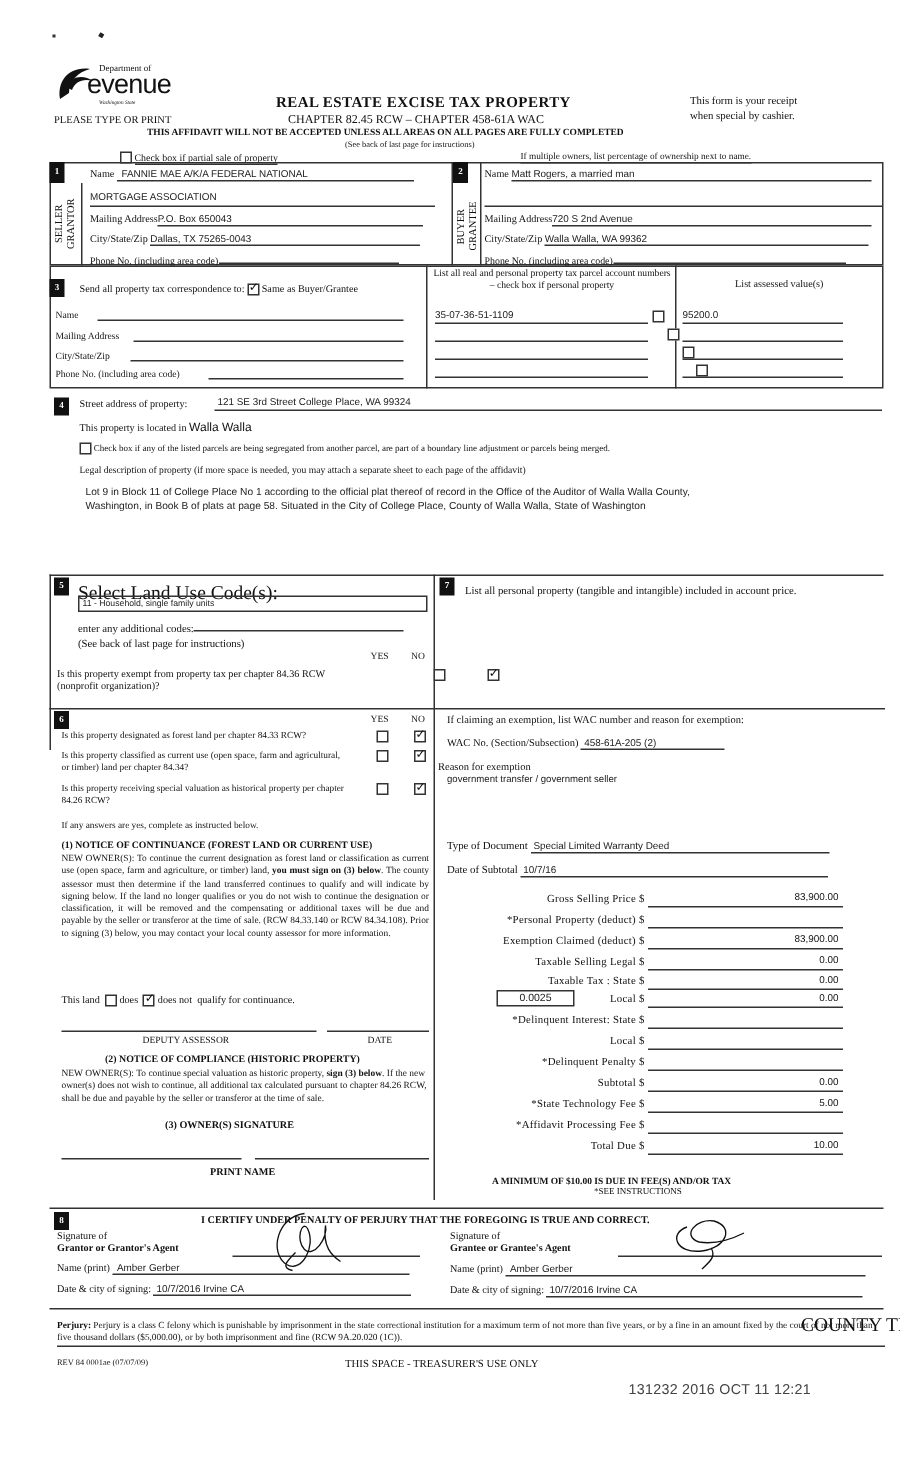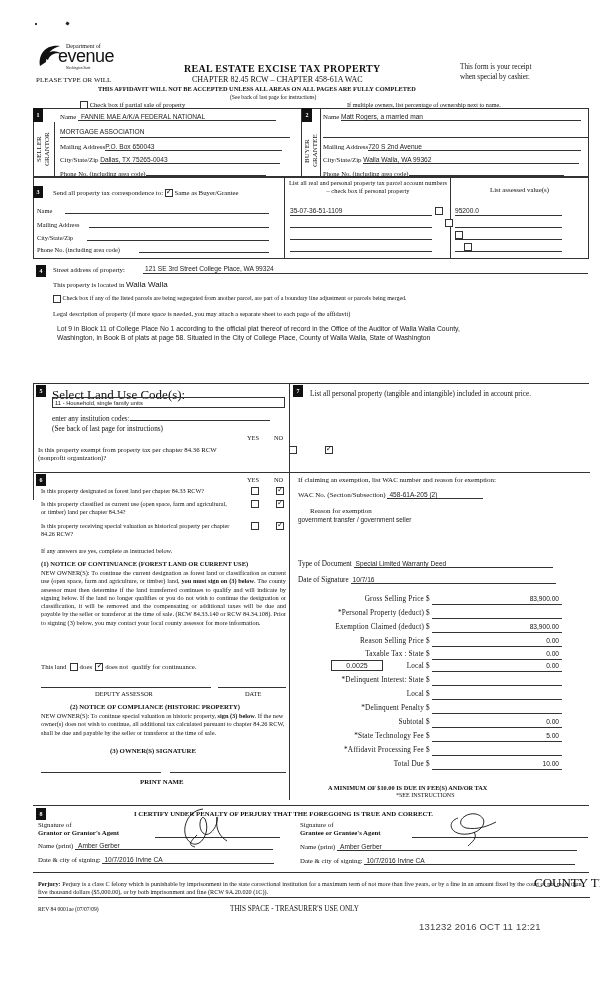--- a/index.html
+++ b/index.html
@@ -37,21 +37,21 @@
 
 <div class="abs" style="left:36px;top:40px;width:84px;height:34px;">
   <svg width="28" height="30" viewBox="0 0 28 30" style="position:absolute;left:0;top:0;">
     <path d="M4 26 C2 14 10 4 24 6 C16 8 10 14 10 22 Z" fill="#111"></path>
     <path d="M8 18 C12 10 20 10 26 14 C20 12 14 14 12 20 Z" fill="#111"></path>
   </svg>
   <div class="sans" style="position:absolute;left:30px;top:3px;font-size:6px;font-family:'Liberation Serif',serif;">Department of</div>
   <div class="sans" style="position:absolute;left:22px;top:6px;font-size:18px;line-height:20px;letter-spacing:-0.5px;">evenue</div>
   <div style="position:absolute;left:30px;top:26px;font-size:3.5px;font-style:italic;">Washington State</div>
 </div>
-<div class="abs" style="left:36px;top:76px;font-size:7px;">PLEASE TYPE OR WILL</div>
+<div class="abs" style="left:36px;top:76px;font-size:7px;">PLEASE TYPE OR PRINT</div>
 
 <div class="abs" style="left:184px;top:63px;font-size:10px;font-weight:bold;letter-spacing:0.3px;">REAL ESTATE EXCISE TAX PROPERTY</div>
 <div class="abs" style="left:192px;top:75px;font-size:8px;text-align:center;">CHAPTER 82.45 RCW – CHAPTER 458-61A WAC</div>
 <div class="abs" style="left:98px;top:85px;font-size:6.3px;font-weight:bold;">THIS AFFIDAVIT WILL NOT BE ACCEPTED UNLESS ALL AREAS ON ALL PAGES ARE FULLY COMPLETED</div>
 <div class="abs" style="left:230px;top:94px;font-size:5.6px;">(See back of last page for instructions)</div>
 <div class="abs" style="left:460px;top:63px;font-size:7.2px;">This form is your receipt</div>
 <div class="abs" style="left:460px;top:73px;font-size:7.2px;">when special by cashier.</div>
 
 <div class="row" style="left:80px;top:101px;font-size:6.6px;">
   <span class="cb"></span>
@@ -172,21 +172,21 @@
 
 
 <div class="abs" style="left:33px;top:383px;width:556px;height:1px;background:#333;"></div>
 <div class="abs" style="left:289px;top:383px;width:1px;height:417px;background:#333;"></div>
 <div class="abs" style="left:33px;top:383px;width:1px;height:90px;background:#333;"></div>
 
 <div class="num" style="left:36px;top:385px;">5</div>
 <div class="row" style="left:52px;top:387px;font-size:13px;">Select Land Use Code(s):</div>
 <div class="abs fill" style="left:52px;top:397px;width:233px;height:11px;border:1px solid #333;font-size:5.8px;padding-left:2px;line-height:10px;">11 - Household, single family units</div>
 <div class="row" style="left:52px;top:413px;font-size:7.2px;">
-  <span>enter any institution codes:</span><span class="ul fill" style="display:inline-block;width:140px;height:8px;"></span>
+  <span>enter any additional codes:</span><span class="ul fill" style="display:inline-block;width:140px;height:8px;"></span>
 </div>
 <div class="row" style="left:52px;top:425px;font-size:7.2px;">(See back of last page for instructions)</div>
 <div class="abs" style="left:247px;top:434px;font-size:6.4px;">YES</div>
 <div class="abs" style="left:274px;top:434px;font-size:6.4px;">NO</div>
 <div class="abs" style="left:38px;top:446px;width:200px;font-size:6.8px;line-height:8px;">Is this property exempt from property tax per chapter 84.36 RCW (nonprofit organization)?</div>
 <span class="cb abs" style="left:250px;top:446px;"></span>
 <span class="cb abs on" style="left:276px;top:446px;"></span>
 
 <div class="num" style="left:293px;top:385px;">7</div>
 <div class="abs" style="left:310px;top:388px;width:270px;font-size:7.2px;line-height:12px;">List all  personal property (tangible and intangible) included in account price.</div>
@@ -241,49 +241,49 @@
 <div class="abs" style="left:41px;top:772px;width:120px;height:1px;background:#333;"></div>
 <div class="abs" style="left:170px;top:772px;width:116px;height:1px;background:#333;"></div>
 <div class="abs bold" style="left:140px;top:778px;font-size:6.8px;">PRINT NAME</div>
 
 
 <div class="row" style="left:298px;top:476px;font-size:7px;">If claiming an exemption, list WAC number and reason for exemption:</div>
 <div class="row" style="left:298px;top:491px;font-size:7px;">
   <span>WAC No. (Section/Subsection)</span>
   <span class="fill ul" style="display:inline-block;width:96px;padding-left:2px;">458-61A-205 (2)</span>
 </div>
-<div class="row" style="left:310px;top:507px;font-size:7px;">Reason for exemption</div>
+<div class="row" style="left:292px;top:507px;font-size:7px;">Reason for exemption</div>
 <div class="abs fill" style="left:298px;top:516px;width:280px;font-size:6.4px;">government transfer / government seller</div>
 
 <div class="row" style="left:298px;top:560px;font-size:7.2px;">
   <span>Type of Document</span>
   <span class="fill ul" style="display:inline-block;width:199px;padding-left:2px;">Special Limited Warranty Deed</span>
 </div>
 <div class="row" style="left:298px;top:576px;font-size:7.2px;">
-  <span>Date of Signature</span>
+  <span>Date of Subtotal</span>
   <span class="fill ul" style="display:inline-block;width:205px;padding-left:2px;">10/7/16</span>
 </div>
 
 <div class="money-row" style="top:595px;">
   <span class="lbl">Gross Selling Price</span>
     <span class="dollar">$</span>
     <span class="amt">83,900.00</span>
 </div>
 <div class="money-row" style="top:609px;">
   <span class="lbl">*Personal Property (deduct)</span>
     <span class="dollar">$</span>
     <span class="amt"></span>
 </div>
 <div class="money-row" style="top:623px;">
   <span class="lbl">Exemption Claimed (deduct)</span>
     <span class="dollar">$</span>
     <span class="amt">83,900.00</span>
 </div>
 <div class="money-row" style="top:637px;">
-  <span class="lbl">Reason Selling Price</span>
+  <span class="lbl">Taxable Selling Legal</span>
     <span class="dollar">$</span>
     <span class="amt">0.00</span>
 </div>
 <div class="money-row" style="top:650px;">
   <span class="lbl">Taxable Tax : State</span>
     <span class="dollar">$</span>
     <span class="amt">0.00</span>
 </div>
 <div class="abs fill" style="left:331px;top:660px;width:52px;height:11px;border:1px solid #333;text-align:center;font-size:7px;line-height:10px;">0.0025</div>
 <div class="money-row" style="top:662px;">

